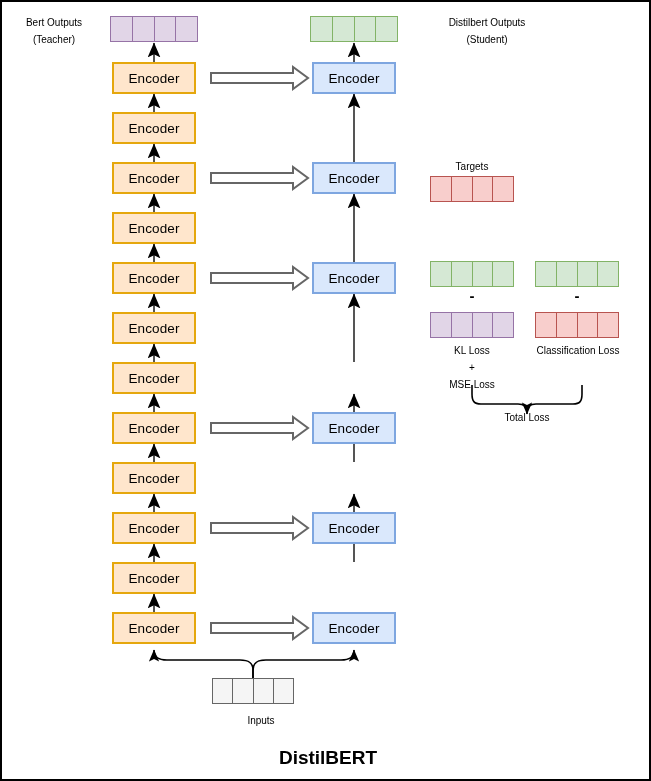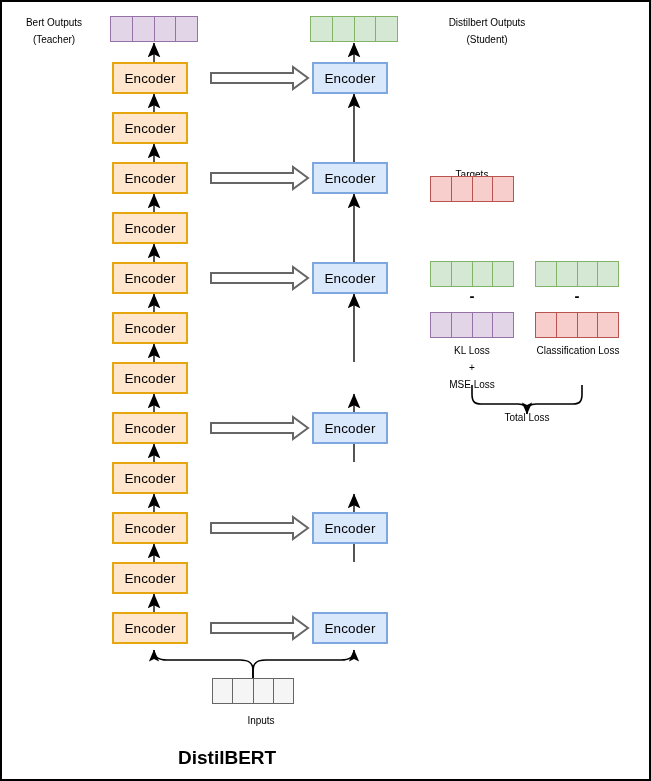--- a/index.html
+++ b/index.html
@@ -21,21 +21,21 @@
   }
   .svg-layer {
     position: absolute;
     left: 0; top: 0;
     width: 651px;
     height: 781px;
     pointer-events: none;
   }
   .enc {
     position: absolute;
-    width: 76px;
+    width: 84px;
     height: 32px;
     box-sizing: border-box;
     display: flex;
     align-items: center;
     justify-content: center;
     font-size: 13.5px;
     color: #000000;
     letter-spacing: .1px;
   }
   .enc-teacher {
@@ -72,20 +72,21 @@
     color: #000000;
     text-align: center;
     line-height: 17px;
     white-space: pre-line;
   }
   .lbl-title {
     position: absolute;
     font-size: 19px;
     font-weight: bold;
     color: #000000;
+    text-align: center;
   }
   .minus {
     position: absolute;
     font-size: 15px;
     font-weight: bold;
     color: #000000;
     text-align: center;
   }
 </style>
 </head>
@@ -215,21 +216,21 @@
   <div class="enc enc-student" style="left:310px; top:410px;">
       <span>Encoder</span>
     </div>
   <div class="enc enc-student" style="left:310px; top:510px;">
       <span>Encoder</span>
     </div>
   <div class="enc enc-student" style="left:310px; top:610px;">
       <span>Encoder</span>
     </div>
 
-  <div class="lbl" style="left:412px; top:164px; width:116px;">Targets</div>
+  <div class="lbl" style="left:412px; top:156px; width:116px;">Targets</div>
   <div class="vec vec-red" style="left:428px; top:174px; width:84px;">
     <div class="cell"></div>
     <div class="cell"></div>
     <div class="cell"></div>
     <div class="cell"></div>
   </div>
 
   <div class="vec vec-green" style="left:428px; top:259px; width:84px;">
     <div class="cell"></div>
     <div class="cell"></div>

